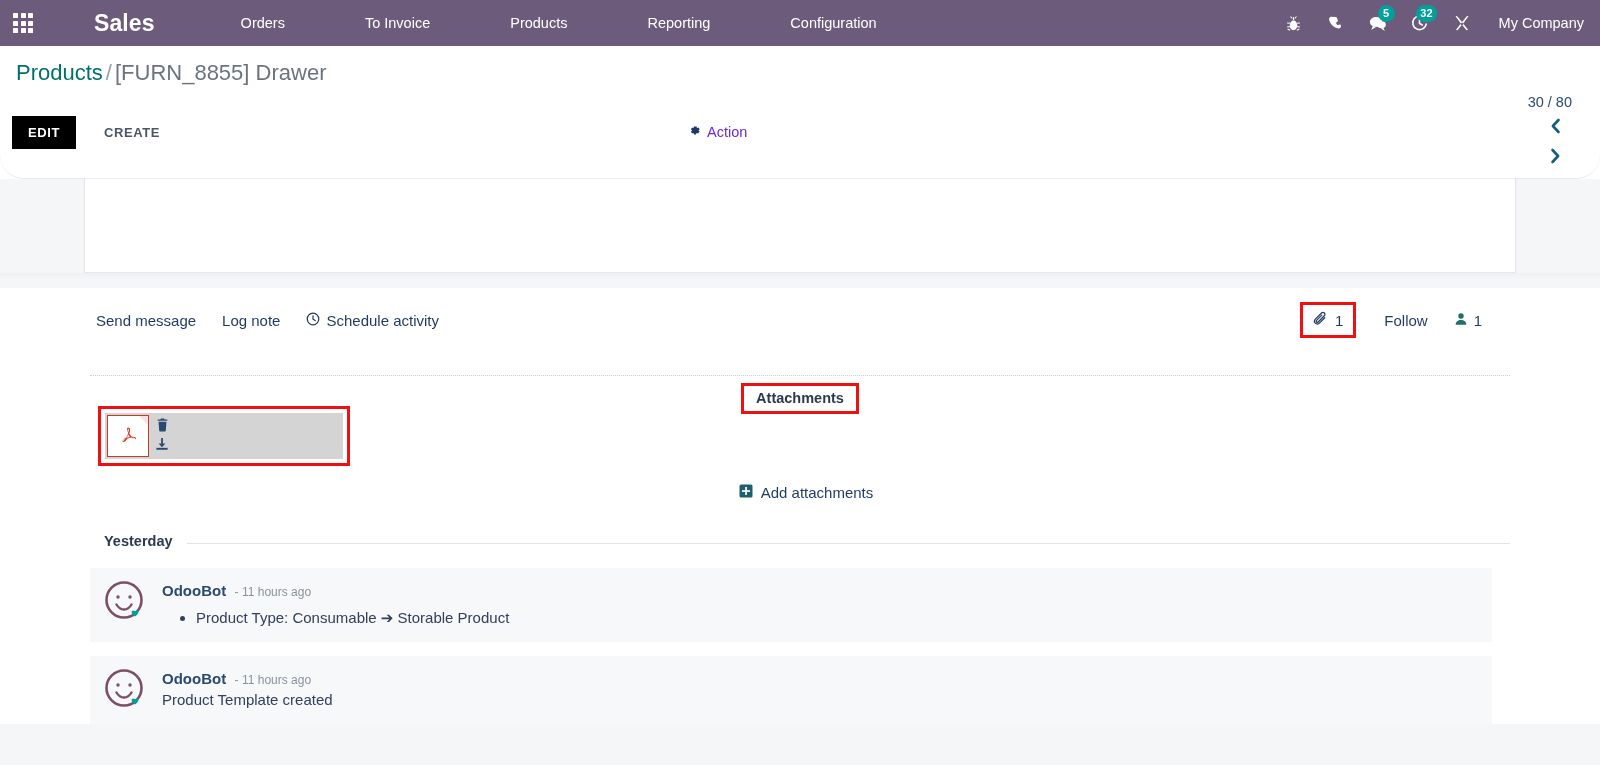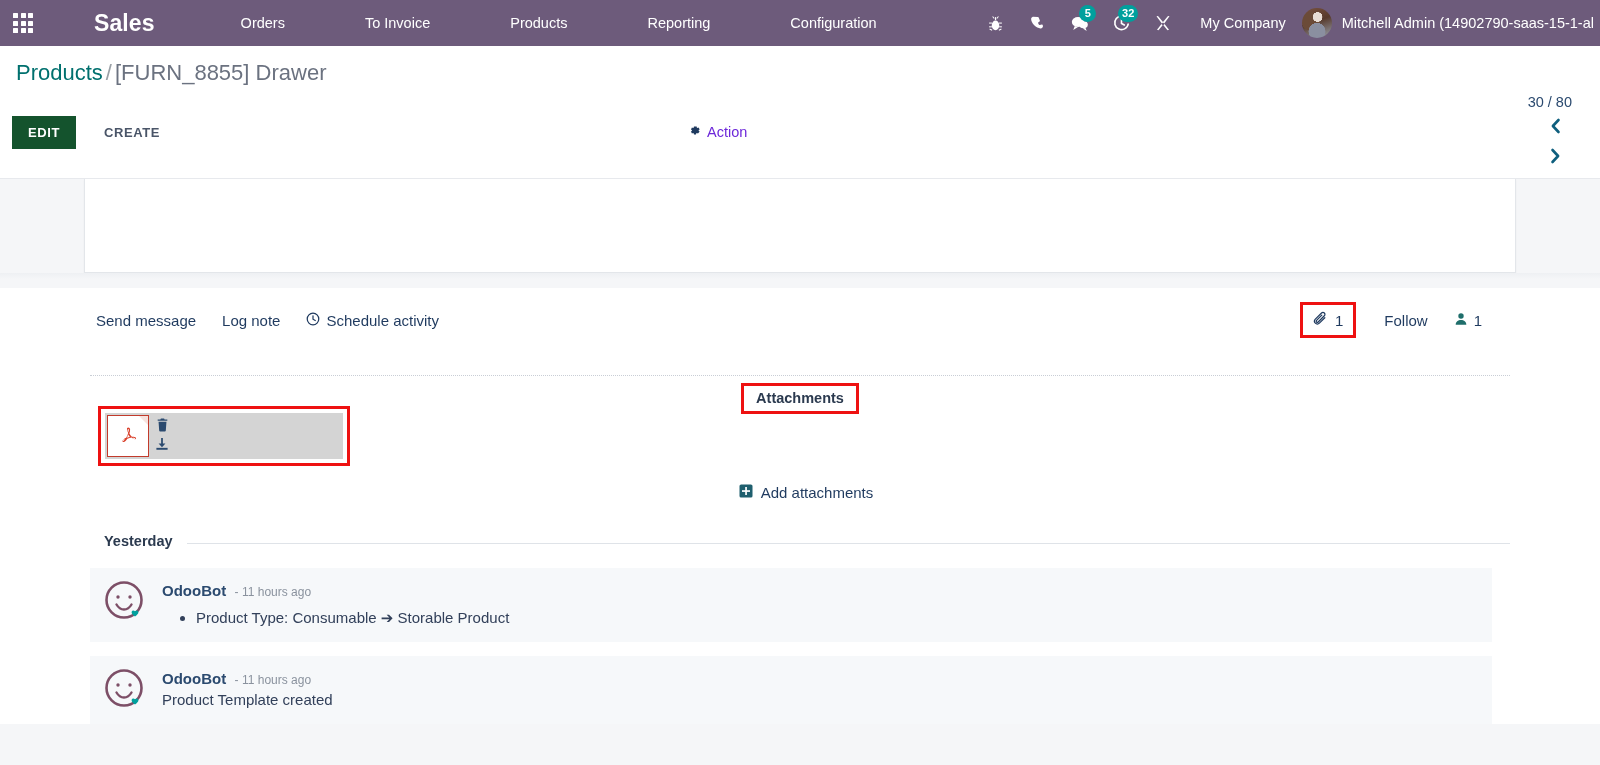--- a/index.html
+++ b/index.html
@@ -105,40 +105,41 @@
   .user-name {
     font-size: 14.5px;
     white-space: nowrap;
   }
 
   
   .control-panel {
     background: #fff;
     padding: 0;
     border-bottom: 1px solid #e7e9ed;
+    border-radius: 24px;
   }
   .breadcrumb {
     padding: 14px 0 6px 16px;
     font-size: 22px;
     color: #62807e;
     white-space: nowrap;
   }
   .bc-link { color: #00706e; cursor: pointer; }
   .bc-sep { color: #9aa0a6; padding: 0 3px; }
   .bc-current { color: #6b7280; }
 
   .cp-buttons {
     display: flex;
     align-items: center;
     padding: 2px 16px 8px 12px;
     position: relative;
     min-height: 42px;
   }
   .btn-edit {
-    background: #14532d;
+    background: #000000;
     color: #fff;
     font-size: 13px;
     font-weight: 700;
     letter-spacing: .6px;
     padding: 9px 16px;
     border: none;
     cursor: pointer;
     border-radius: 0;
   }
   .btn-create {
@@ -480,24 +481,20 @@
     </div>
     <div class="sysicon">
       <svg width="16" height="16" viewBox="0 0 16 16" fill="#fff">
         <path d="M1.5 1.3 L3 1 L8.2 7.2 L6.8 8.6 Z"></path>
         <path d="M14.5 1.3 L13 1 L7.8 7.2 L9.2 8.6 Z"></path>
         <path d="M6.5 9 L2 14.7 L3.5 15.3 L7.6 10.2 Z"></path>
         <path d="M9.5 9 L14 14.7 L12.5 15.3 L8.4 10.2 Z"></path>
       </svg>
     </div>
     <div class="company-name">My Company</div>
-    <div class="user-menu">
-      <div class="avatar-photo"></div>
-      <div class="user-name">Mitchell Admin (14902790-saas-15-1-al</div>
-    </div>
   </div>
 </div>
 
 <div class="control-panel">
   <div class="breadcrumb">
     <span class="bc-link">Products</span><span class="bc-sep">/</span><span class="bc-current">[FURN_8855] Drawer</span>
   </div>
   <div class="cp-buttons">
     <button class="btn-edit">EDIT</button>
     <button class="btn-create">CREATE</button>

